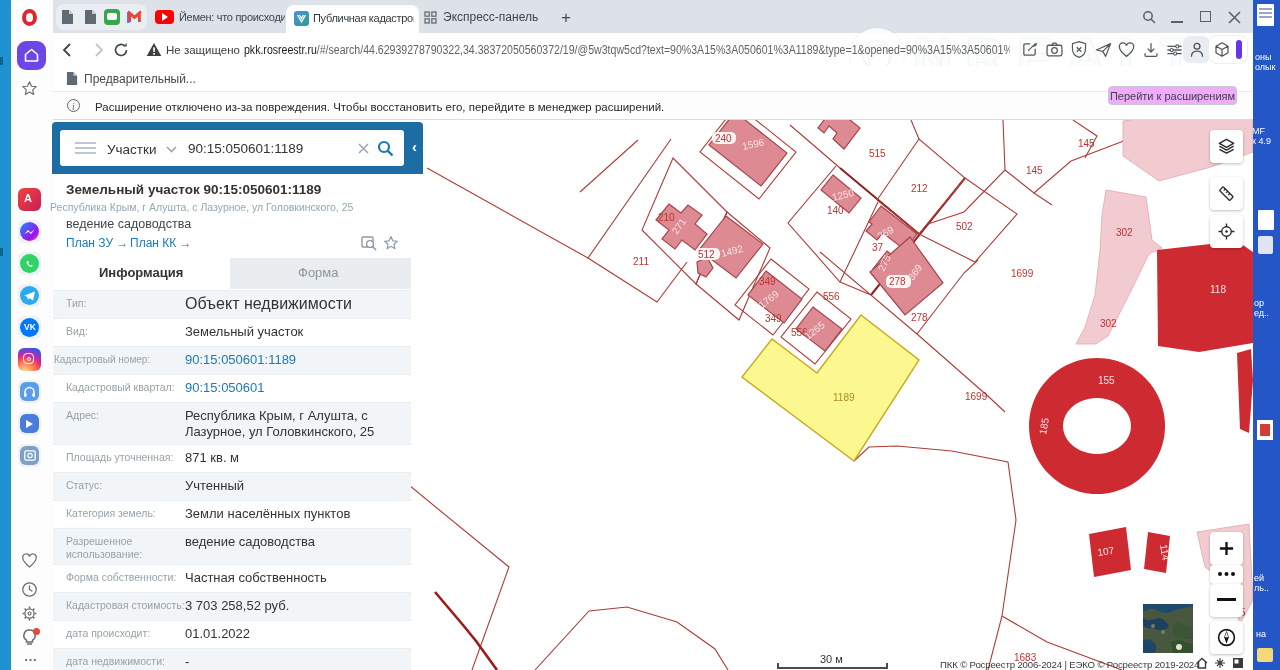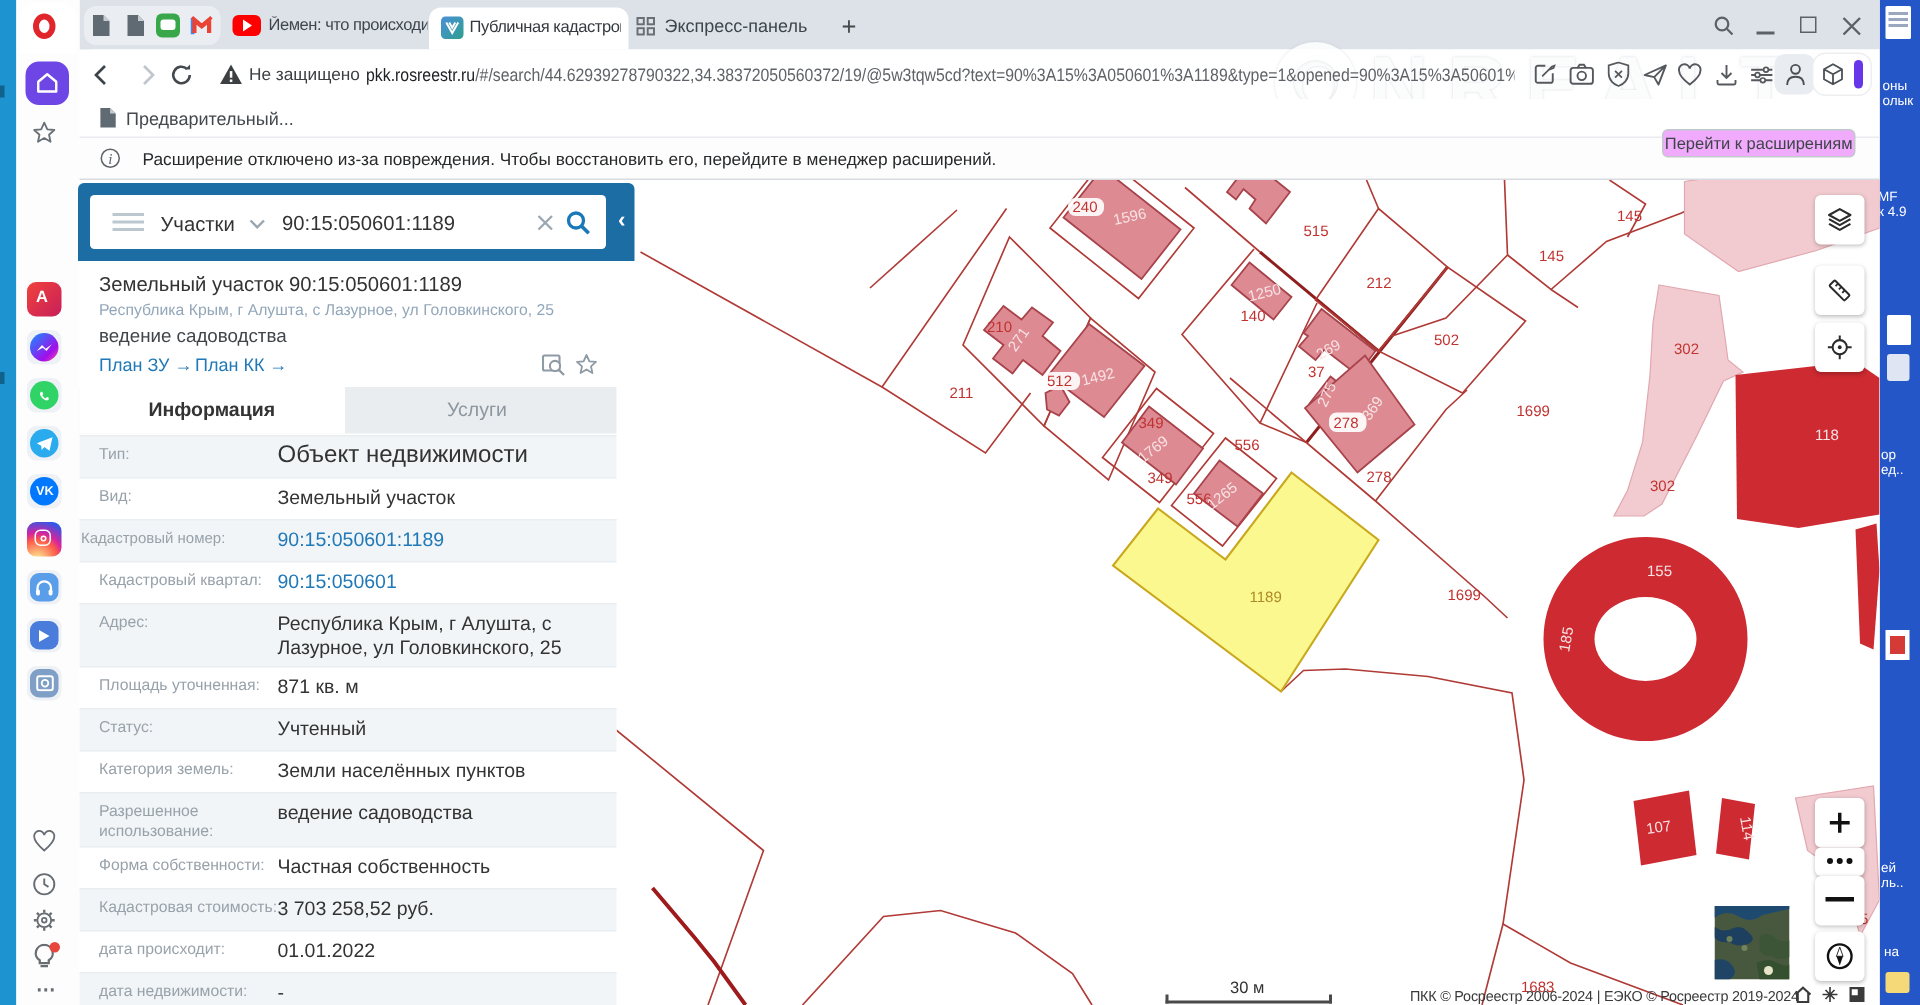--- a/index.html
+++ b/index.html
@@ -473,43 +473,43 @@
     <path d="M1 1 L10 10 M10 1 L1 10" stroke="#9aa7b0" stroke-width="1.5"></path>
   </svg>
 
 <svg class="abs" style="left:377px;top:140px" width="17" height="17" viewBox="0 0 17 17">
     <circle cx="7" cy="7" r="5" fill="none" stroke="#1878b8" stroke-width="2.2"></circle>
     <path d="M10.8 10.8 L15.5 15.5" stroke="#1878b8" stroke-width="2.4"></path>
   </svg>
 
 <div class="abs" style="left:53px;top:174px;width:358px;height:496px;background:#fff"></div>
 
-<div class="abs" style="left:66px;top:182px;font-size:13.5px;font-weight:normal;color:#333">Земельный участок 90:15:050601:1189</div>
-
-<div class="abs" style="left:66px;top:201px;font-size:10.5px;color:#93a7ba">Республика Крым, г Алушта, с Лазурное, ул Головкинского, 25</div>
+<div class="abs" style="left:66px;top:182px;font-size:13.5px;font-weight:bold;color:#333">Земельный участок 90:15:050601:1189</div>
+
+<div class="abs" style="left:50px;top:201px;font-size:10.5px;color:#93a7ba">Республика Крым, г Алушта, с Лазурное, ул Головкинского, 25</div>
 
 <div class="abs" style="left:66px;top:217px;font-size:12.5px;color:#404549">ведение садоводства</div>
 
 <div class="abs" style="left:66px;top:236px;font-size:12px;color:#2079b8">План ЗУ <span style="font-family:'Liberation Sans'">→</span></div>
 <div class="abs" style="left:130px;top:236px;font-size:12px;color:#2079b8">План КК <span>→</span></div>
 
 <svg class="abs" style="left:361px;top:236px" width="16" height="15" viewBox="0 0 16 15">
     <rect x="1" y="1" width="11" height="10" rx="1" fill="none" stroke="#8e9aa4" stroke-width="1.4"></rect>
     <circle cx="9" cy="8" r="3.4" fill="#fff" stroke="#8e9aa4" stroke-width="1.4"></circle>
     <path d="M11.5 10.5 L15 14" stroke="#8e9aa4" stroke-width="1.6"></path>
   </svg>
 
 <svg class="abs" style="left:383px;top:235px" width="16" height="16" viewBox="0 0 24 24">
     <path d="M12 2.5l2.9 6.3 6.6.6-5 4.5 1.4 6.6L12 17l-5.9 3.5 1.4-6.6-5-4.5 6.6-.6z" fill="none" stroke="#8e9aa4" stroke-width="1.8" stroke-linejoin="round"></path>
   </svg>
 
 <div class="abs" style="left:53px;top:258px;width:358px;height:31px;background:#e9edf0"></div>
 <div class="abs" style="left:53px;top:258px;width:177px;height:31px;background:#fff"></div>
 <div class="abs" style="left:99px;top:265px;font-size:13px;font-weight:bold;color:#333">Информация</div>
-<div class="abs" style="left:298px;top:265px;font-size:13px;color:#8d969e">Услуги</div>
+<div class="abs" style="left:298px;top:265px;font-size:13px;color:#8d969e">Форма</div>
 
 <div class="abs" style="left:53px;top:290px;width:358px;height:28px;background:#f2f5f7;border-top:1px solid #e8eef2"></div>
 <div class="abs" style="left:66px;top:297px;font-size:10.5px;color:#98a2aa;line-height:13px">Тип:</div>
 <div class="abs" style="left:185px;top:296px;font-size:16px;color:#333;line-height:16px">Объект недвижимости</div>
 
 <div class="abs" style="left:53px;top:318px;width:358px;height:28px;background:#fff;border-top:1px solid #e8eef2"></div>
 <div class="abs" style="left:66px;top:325px;font-size:10.5px;color:#98a2aa;line-height:13px">Вид:</div>
 <div class="abs" style="left:185px;top:324px;font-size:13px;color:#333;line-height:16px">Земельный участок</div>
 
 <div class="abs" style="left:53px;top:346px;width:358px;height:28px;background:#f2f5f7;border-top:1px solid #e8eef2"></div>

